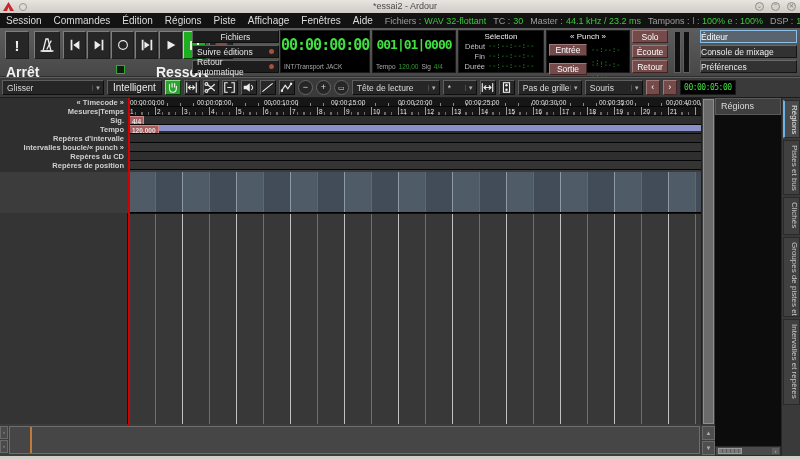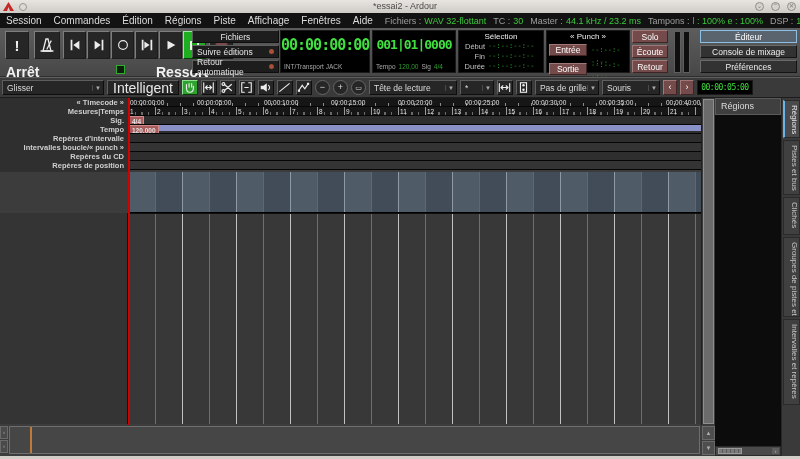--- a/index.html
+++ b/index.html
@@ -56,33 +56,33 @@
     border:1px solid; border-color:#a07878 #402424 #402424 #a07878;
     color:#fff; font-size:8.5px; text-align:center; line-height:11px; }
   .punch-val { position:absolute; left:44px; width:38px; font-size:7px; color:#2f9f2f;
     font-family:"DejaVu Sans Mono",monospace; line-height:12px; }
   .mon-btn { position:absolute; left:632px; width:36px; height:13px; background:#744a4a;
     border:1px solid; border-color:#a07878 #402424 #402424 #a07878;
     color:#fff; font-size:8.5px; text-align:center; line-height:12px; }
   .meter { position:absolute; top:3px; width:7px; height:42px; background:#0f0f0f; border:1px solid #5e5e5e; }
   .win-launch { position:absolute; left:700px; width:97px; height:13px; background:#323232;
     border:1px solid; border-color:#6a6a6a #141414 #141414 #6a6a6a;
-    color:#ededed; font-size:8.5px; text-align:center; line-height:12px; }
+    color:#ededed; font-size:8.5px; line-height:12px; }
   .win-launch.active { background:#5a646e; border:1px solid #8ac0e8; color:#fff; }
 
   
   .edit-toolbar { position:absolute; left:0; top:77px; width:800px; height:21px; background:#3a3a3a;
     border-top:1px solid #5f5f5f; border-bottom:1px solid #1c1c1c;
     display:flex; align-items:center; gap:3px; padding:0 2px; }
   .combo { height:15px; background:#262626; border:1px solid; border-color:#5e5e5e #0e0e0e #0e0e0e #5e5e5e;
     display:flex; align-items:center; font-size:8.5px; color:#dcdcdc; }
   .combo .combo-text { padding:0 4px; flex:1; white-space:nowrap; overflow:hidden; }
   .combo .combo-arrow { border-left:1px solid #4a4a4a; padding:0 2px; font-size:6px; color:#aaa; }
   .tb-btn { height:15px; background:#262626; border:1px solid; border-color:#5e5e5e #0e0e0e #0e0e0e #5e5e5e;
-    color:#e8e8e8; font-size:14px; display:flex; align-items:center; justify-content:center; padding:0 5px; }
+    color:#e8e8e8; font-size:10px; display:flex; align-items:center; justify-content:center; padding:0 5px; }
   .tool-btn { width:16px; padding:0; }
   .tool-btn.active { background:#2fa32f; border-color:#8ee08e #0a3a0a #0a3a0a #8ee08e; }
   .zoom-btn { width:15px; height:15px; border-radius:50%; background:#262626; border:1px solid #666;
     color:#ddd; font-size:9px; line-height:13px; text-align:center; padding:0; }
   .nudge-btn { width:14px; height:15px; background:#744a4a; border:1px solid;
     border-color:#a07878 #402424 #402424 #a07878; color:#fff; font-size:9px; line-height:13px; text-align:center; }
   .nudge-clock { width:56px; height:15px; background:#000; border:1px solid #1a1a1a; color:#3fe03f;
     font-family:"DejaVu Sans Mono",monospace; font-size:8px; letter-spacing:-0.5px;
     text-align:center; line-height:14px; }
 

